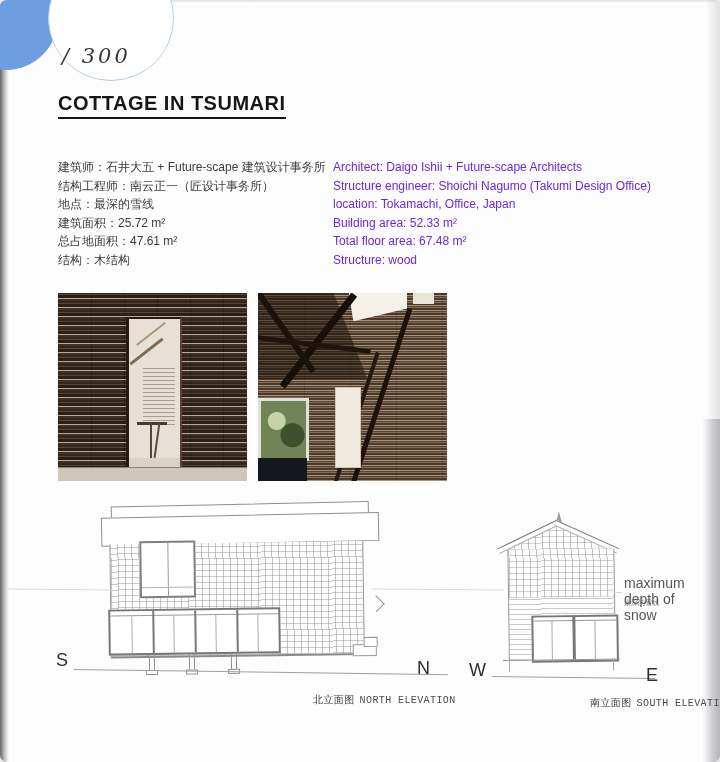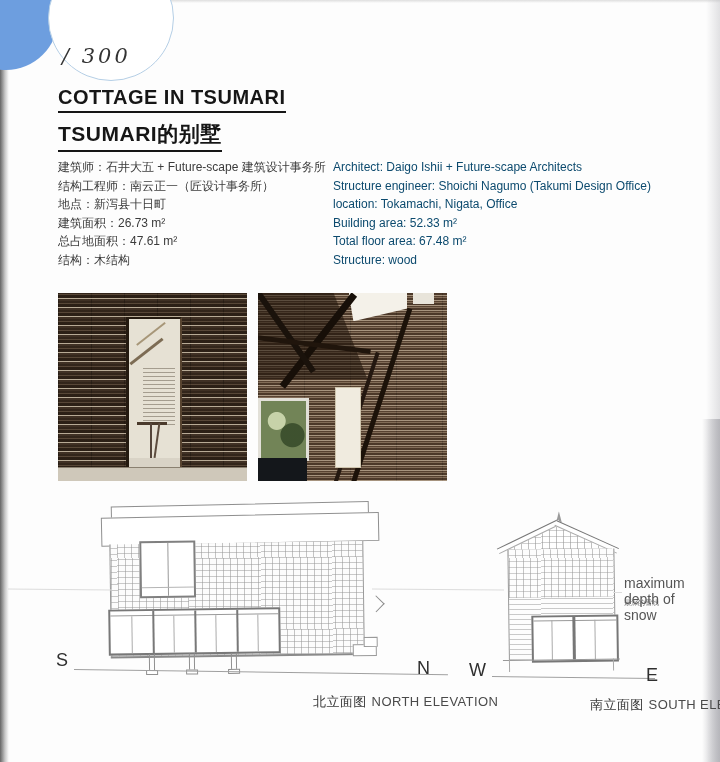--- a/index.html
+++ b/index.html
@@ -1,46 +1,46 @@
 <!DOCTYPE html>
 <html><head>
 <meta charset="utf-8">
 <style>
   html,body{margin:0;padding:0;background:#e8e8e8;}
   .page{position:relative;width:720px;height:762px;background:#fdfdfd;overflow:hidden;
-        font-family:"Liberation Sans","DejaVu Sans",sans-serif;}
+        font-family:"Liberation Sans","DejaVu Sans",sans-serif;border-radius:7px;}
 
   
   .spine{position:absolute;left:0;top:0;width:9px;height:100%;
          background:linear-gradient(90deg,#666 0,#8d8d8d 2px,#c8c8c8 5px,#f1f1f1 8px,rgba(255,255,255,0) 9px);}
   .top-edge{position:absolute;left:0;top:0;width:100%;height:3px;
          background:linear-gradient(180deg,rgba(150,150,150,.30),rgba(255,255,255,0));}
   .right-edge{position:absolute;right:0;top:0;width:14px;height:100%;
          background:linear-gradient(270deg,rgba(190,190,195,.45),rgba(255,255,255,0));}
   .right-edge-bottom{position:absolute;right:0;top:55%;width:18px;height:45%;
          background:linear-gradient(270deg,#b6b6bb,rgba(255,255,255,0));}
 
   
   .circle-blue{position:absolute;left:-46px;top:-34px;width:104px;height:104px;border-radius:50%;}
   .circle-outline{position:absolute;left:48px;top:-45px;width:124px;height:124px;border-radius:50%;
         background:#fff;border:1px solid #b5cfe6;}
   .page-number{position:absolute;left:62px;top:44px;font-family:"DejaVu Serif",serif;
         font-style:italic;font-size:21px;letter-spacing:3px;color:#333;}
 
   
-  .title-block{position:absolute;left:58px;top:86px;}
+  .title-block{position:absolute;left:58px;top:92px;}
   .title-en,.title-zh{display:table;font-weight:bold;color:#161616;border-bottom:2.5px solid #161616;
         padding-bottom:2px;margin:0 0 7px 0;letter-spacing:.5px;}
   .title-en{font-size:20px;}
   .title-zh{font-size:21px;}
 
   
   .info-col{position:absolute;top:158px;font-size:12px;line-height:18.5px;color:#3b3b3b;}
   .info-zh{left:58px;width:270px;}
-  .info-en{left:333px;width:340px;color:#0c4a6e;}
+  .info-en{left:333px;width:340px;color:#6d28d9;}
   .info-line{white-space:nowrap;}
 
   
   .photo{position:absolute;top:293px;height:188px;overflow:hidden;}
   .photo1{left:58px;width:189px;background:#3f3024;}
   .photo2{left:258px;width:189px;background:#6a523e;}
   .slats{position:absolute;inset:0;
      background-image:
        repeating-linear-gradient(0deg,rgba(235,222,198,0) 0 2px,rgba(235,222,198,.70) 2px 3px,
          rgba(28,18,10,.55) 3px 6px,rgba(160,138,112,.25) 6px 7px,rgba(28,18,10,.35) 7px 9px),
@@ -131,21 +131,21 @@
   .s-foundation{position:absolute;left:10px;top:163px;width:117px;height:1px;background:#999;}
   .s-plinth-l{position:absolute;left:16px;top:163px;width:1px;height:12px;background:#aaa;}
   .s-plinth-r{position:absolute;left:120px;top:163px;width:1px;height:12px;background:#aaa;}
 
   
   .compass{position:absolute;font-size:18px;color:#2f2f2f;}
   .compass-s{left:56px;top:650px;}
   .compass-n{left:417px;top:658px;}
   .compass-w{left:469px;top:660px;}
   .compass-e{left:646px;top:665px;}
-  .caption{position:absolute;font-size:13px;color:#4a4a4a;letter-spacing:.4px;white-space:nowrap;}
+  .caption{position:absolute;font-size:10px;color:#4a4a4a;letter-spacing:.4px;white-space:nowrap;font-family:Liberation Mono, monospace;}
   .caption-n{left:313px;top:693px;}
   .caption-s{left:590px;top:696px;}
   .caption .zh{color:#383838;margin-right:5px;}
   .anno-en{position:absolute;left:624px;top:575px;width:64px;font-size:14px;line-height:16px;color:#555;}
   .anno-zh{position:absolute;left:624px;top:598px;font-size:7px;color:#666;}
   .ground-n{left:74px;top:669px;width:374px;transform:rotate(.8deg);transform-origin:left;}
   .ground-s{left:492px;top:676px;width:163px;transform:rotate(.7deg);transform-origin:left;}
   .ref1{left:8px;top:589px;width:104px;transform:rotate(.5deg);}
   .ref2{left:372px;top:589px;width:132px;transform:rotate(.5deg);}
   .ref3{left:613px;top:592px;width:9px;}
@@ -159,36 +159,35 @@
   <div class="top-edge"></div>
   <div class="right-edge"></div>
   <div class="right-edge-bottom"></div>
 
   <div class="circle-blue" style="background: rgb(109, 158, 223);"></div>
   <div class="circle-outline" style="border-color: rgb(181, 207, 230);"></div>
   <div class="page-number">/ 300</div>
 
   <div class="title-block">
     <div class="title-en">COTTAGE IN TSUMARI</div>
-    <div class="title-zh">TSUMARI的别墅</div>
   </div>
 
   <div class="info-col info-zh">
     <div class="info-line">建筑师：石井大五 + Future-scape 建筑设计事务所</div>
     <div class="info-line">结构工程师：南云正一（匠设计事务所）</div>
-    <div class="info-line">地点：新泻县十日町</div>
-    <div class="info-line">建筑面积：26.73 m²</div>
+    <div class="info-line">地点：最深的雪线</div>
+    <div class="info-line">建筑面积：25.72 m²</div>
     <div class="info-line">总占地面积：47.61 m²</div>
     <div class="info-line">结构：木结构</div>
   </div>
 
   <div class="info-col info-en">
     <div class="info-line">Architect: Daigo Ishii + Future-scape Architects</div>
     <div class="info-line">Structure engineer: Shoichi Nagumo (Takumi Design Office)</div>
-    <div class="info-line">location: Tokamachi, Nigata, Office</div>
+    <div class="info-line">location: Tokamachi, Office, Japan</div>
     <div class="info-line">Building area: 52.33 m²</div>
     <div class="info-line">Total floor area: 67.48 m²</div>
     <div class="info-line">Structure: wood</div>
   </div>
 
   <div class="photo photo1">
     <div class="slats"></div>
     <div class="p1-doorway">
       <div class="p1-ceil1"></div>
       <div class="p1-ceil2"></div>

